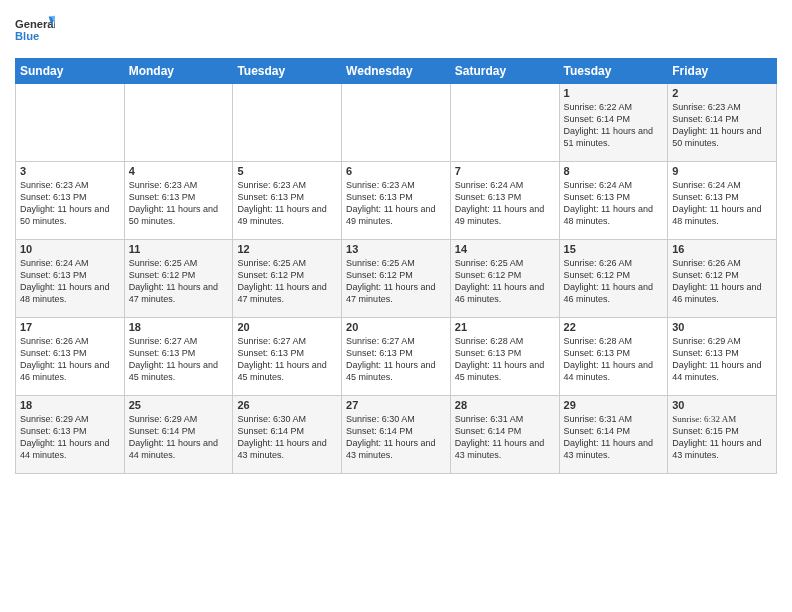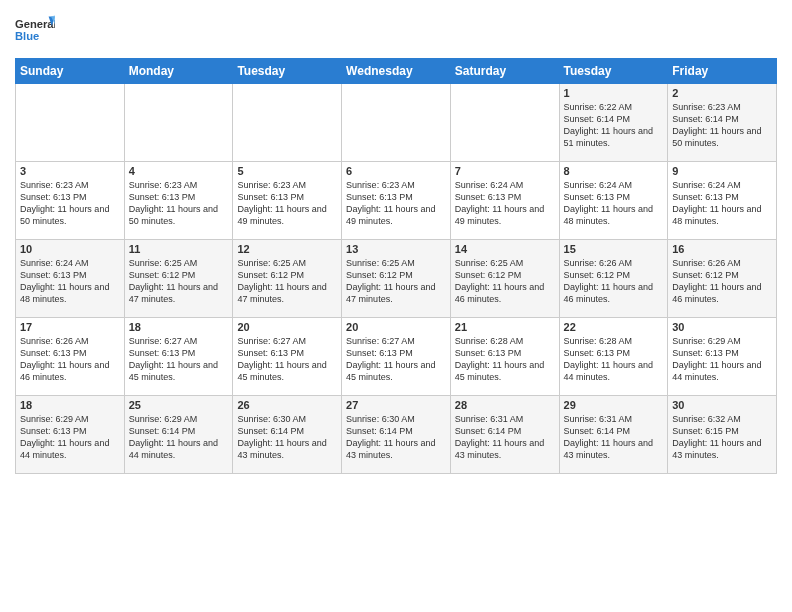--- a/index.html
+++ b/index.html
@@ -292,20 +292,20 @@
             <div style="font-size: 9px; line-height: 1.35;">Daylight: 11 hours and 43 minutes.</div>
           </td>
           <td>
             <span class="day-num">29</span>
             <div style="font-size: 9px; line-height: 1.35;">Sunrise: 6:31 AM</div>
             <div style="font-size: 9px; line-height: 1.35;">Sunset: 6:14 PM</div>
             <div style="font-size: 9px; line-height: 1.35;">Daylight: 11 hours and 43 minutes.</div>
           </td>
           <td>
             <span class="day-num">30</span>
-            <div style="font-size: 9px; line-height: 1.35;">Sunrise: 6:32 AM</div>
+            <div style="font-size: 9px; line-height: 1.35; font-family: Liberation Serif, serif;">Sunrise: 6:32 AM</div>
             <div style="font-size: 9px; line-height: 1.35;">Sunset: 6:15 PM</div>
             <div style="font-size: 9px; line-height: 1.35;">Daylight: 11 hours and 43 minutes.</div>
           </td>
         </tr>
       </tbody>
   </table>
 </div>
 
 </body></html>

